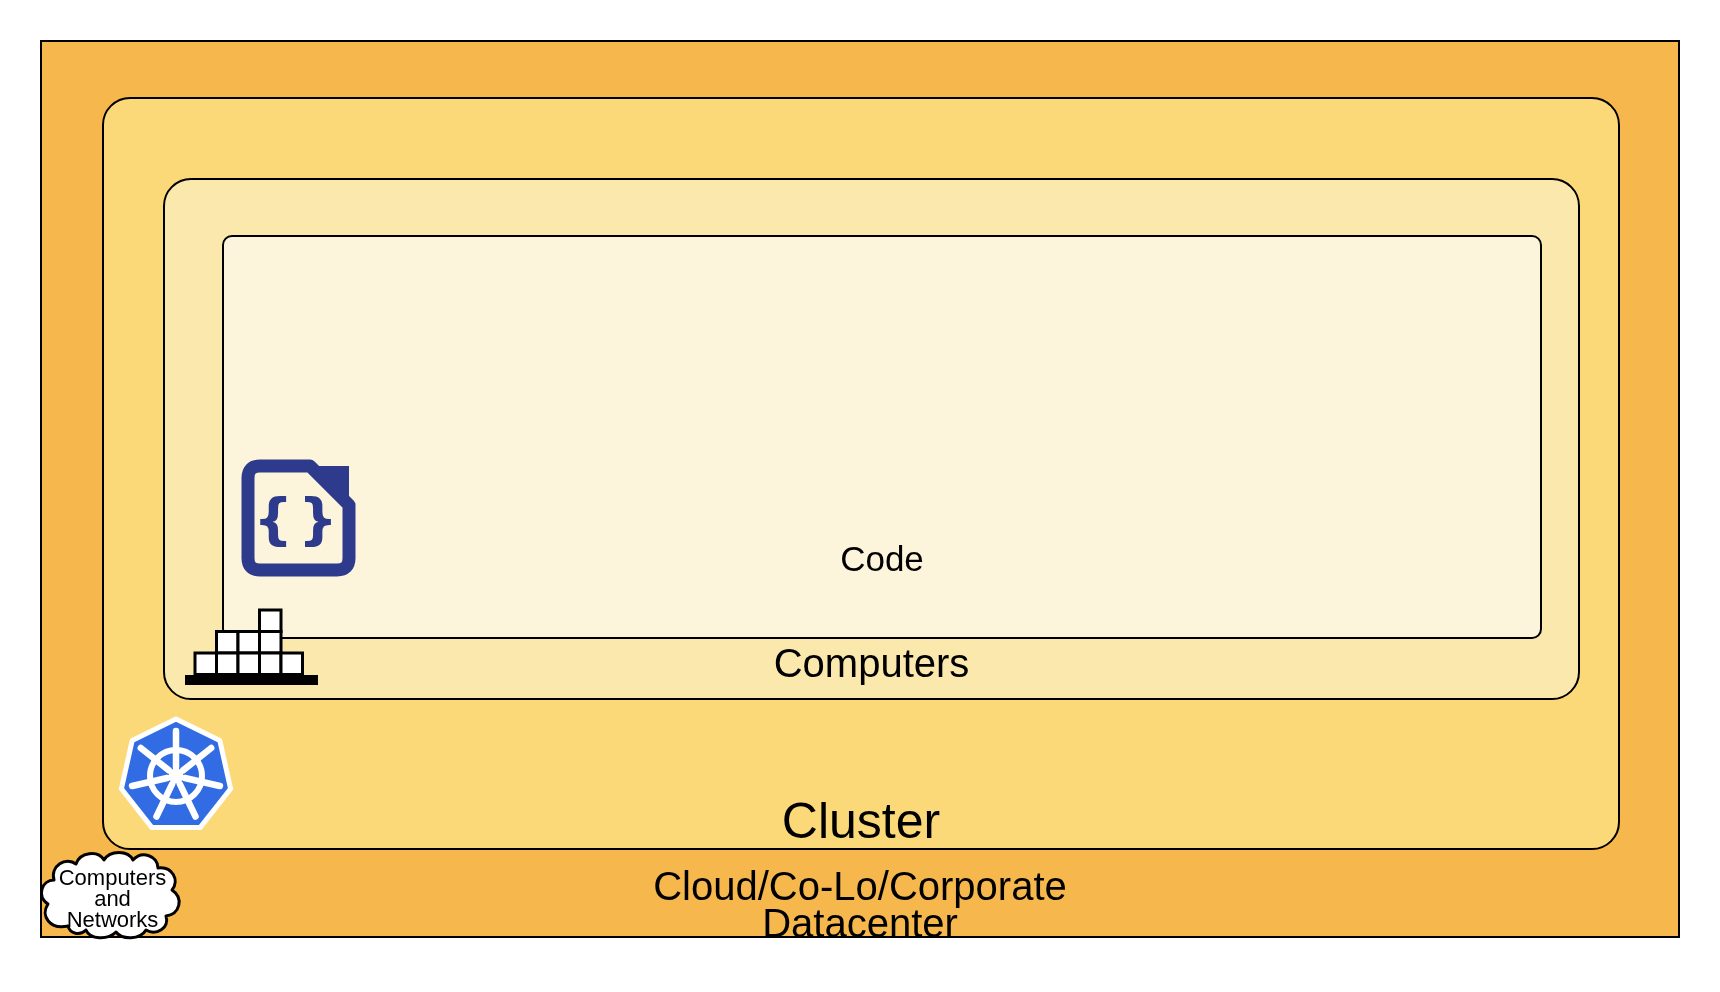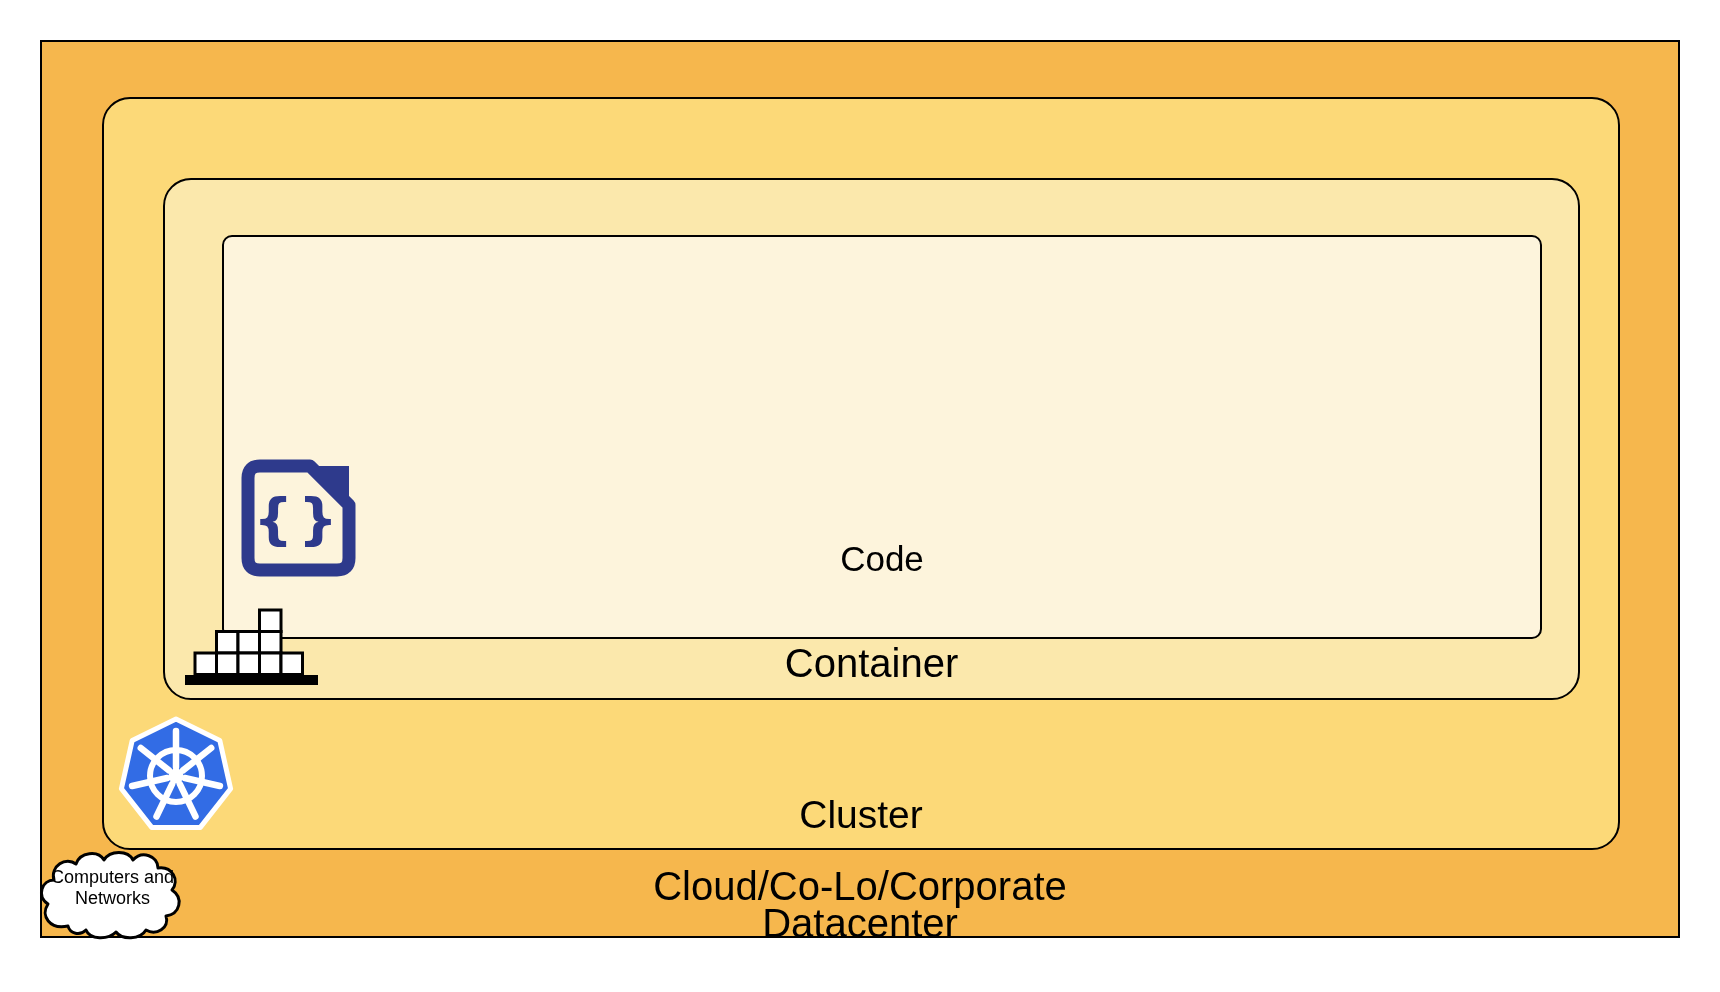--- a/index.html
+++ b/index.html
@@ -33,21 +33,21 @@
   }
   .layer-label{
     position:absolute;left:0;width:100%;
     text-align:center;
     color:var(--color-label-text,#000);
     white-space:pre-line;
     pointer-events:none;
   }
   #label-code{top:302px;font-size:35px;line-height:1.15;}
   #label-container{top:460px;font-size:40px;line-height:1.15;}
-  #label-cluster{top:694px;font-size:39px;line-height:1.15;}
+  #label-cluster{top:694px;font-size:50px;line-height:1.15;}
   #label-datacenter{top:826px;font-size:40px;line-height:37px;}
 
   .icon{position:absolute;}
   #icon-code-file{left:240px;top:458px;width:117px;height:120px;}
   #icon-container-blocks{left:185px;top:607px;width:133px;height:78px;}
   #icon-kubernetes{left:117px;top:714px;width:118px;height:122px;}
   #cloud-node{left:38px;top:848px;width:149px;height:92px;}
 
   
   .doc-outline{fill:none;stroke:var(--color-icon-navy,#2E3A8C);stroke-width:13;stroke-linejoin:round;}
@@ -62,41 +62,41 @@
   .blk-base{fill:var(--color-outline,#000);}
   
   .k8s-hept{fill:var(--color-kubernetes-blue,#326CE5);stroke:#ffffff;stroke-width:5;stroke-linejoin:round;}
   .k8s-wheel{fill:none;stroke:#ffffff;stroke-width:6;}
   .k8s-spoke{stroke:#ffffff;stroke-width:6.5;stroke-linecap:round;}
   .k8s-hub{fill:#ffffff;}
   
   .cloud-shape{fill:var(--color-cloud-fill,#fff);stroke:var(--color-outline,#000);stroke-width:3;stroke-linejoin:round;}
   .cloud-label{
     position:absolute;left:0;top:19px;width:100%;
-    text-align:center;font-size:18px;line-height:21px;
+    text-align:center;font-size:22px;line-height:21px;
     color:var(--color-label-text,#000);
     white-space:pre-line;
   }
 </style>
 </head>
 <body>
 
 <div id="canvas">
 
   <div class="layer" id="layer-datacenter">
     <div class="layer-label" id="label-datacenter">Cloud/Co-Lo/Corporate
 Datacenter</div>
   </div>
 
   <div class="layer" id="layer-cluster">
     <div class="layer-label" id="label-cluster">Cluster</div>
   </div>
 
   <div class="layer" id="layer-container">
-    <div class="layer-label" id="label-container">Container</div>
+    <div class="layer-label" id="label-container">Computers</div>
   </div>
 
   <div class="layer" id="layer-code">
     <div class="layer-label" id="label-code">Code</div>
   </div>
 
   <svg class="icon" id="icon-code-file" viewBox="0 0 117 120" aria-hidden="true">
     <path class="doc-outline" d="M 70 8 H 20 Q 8 8 8 20 V 100 Q 8 112 20 112 H 97 Q 109 112 109 100 V 47 Z"></path>
     <path class="doc-fold" d="M 70 8 L 109 47 L 109 8 Z"></path>
     <text class="doc-braces" x="58" y="80" text-anchor="middle">{}</text>

